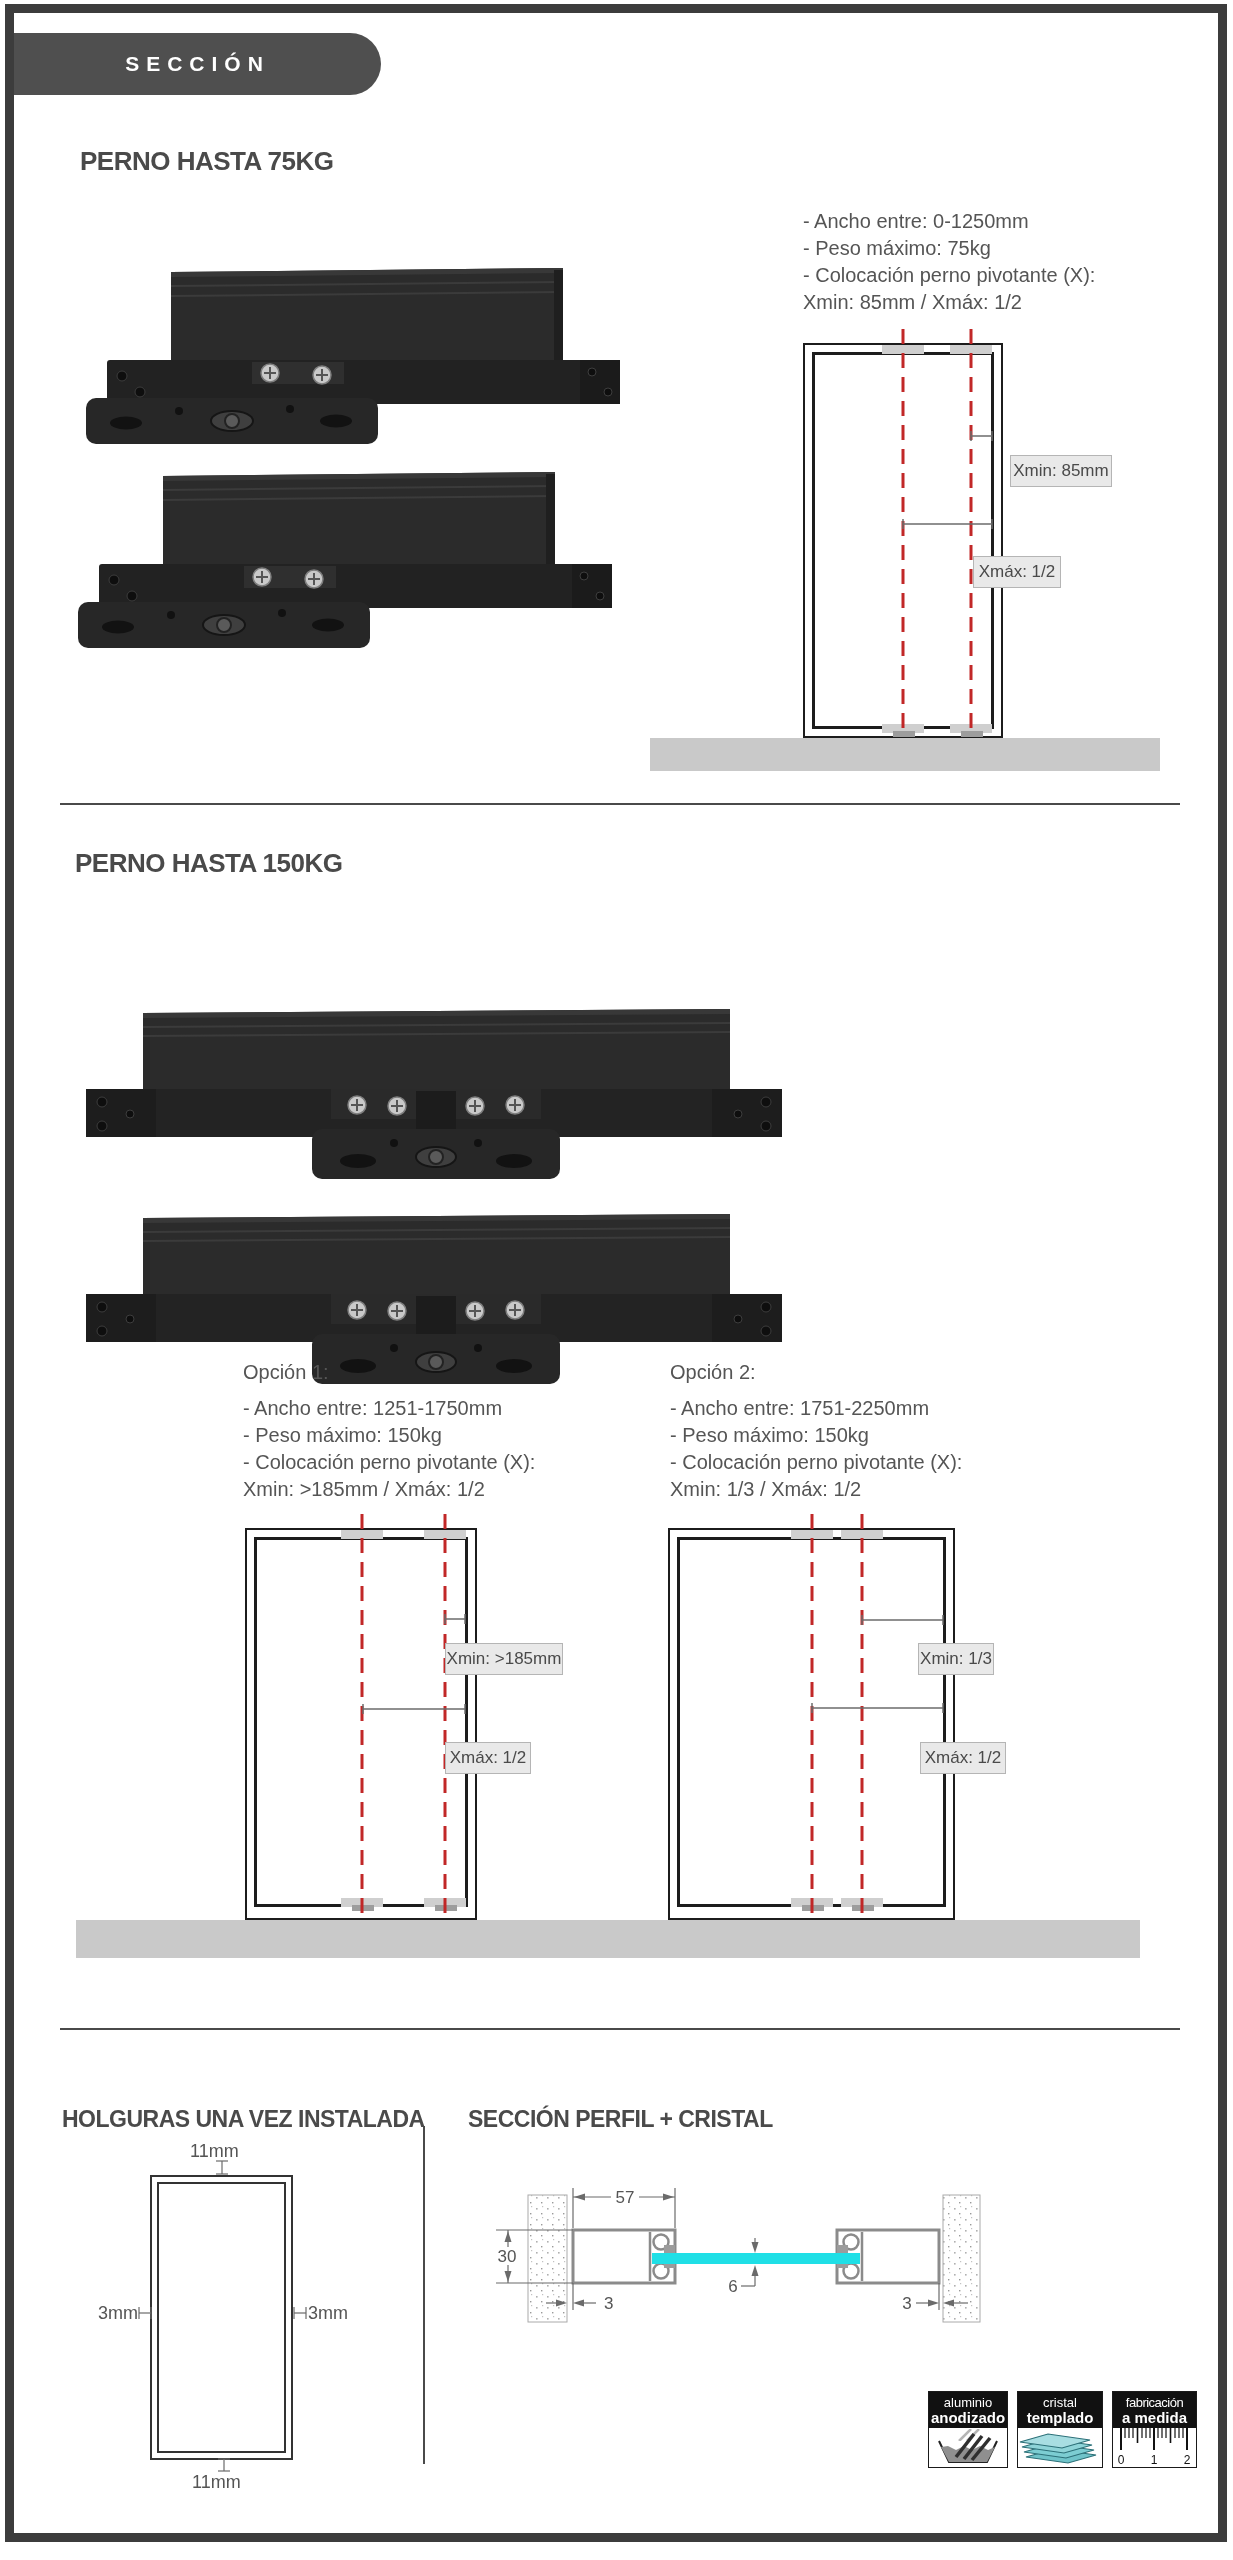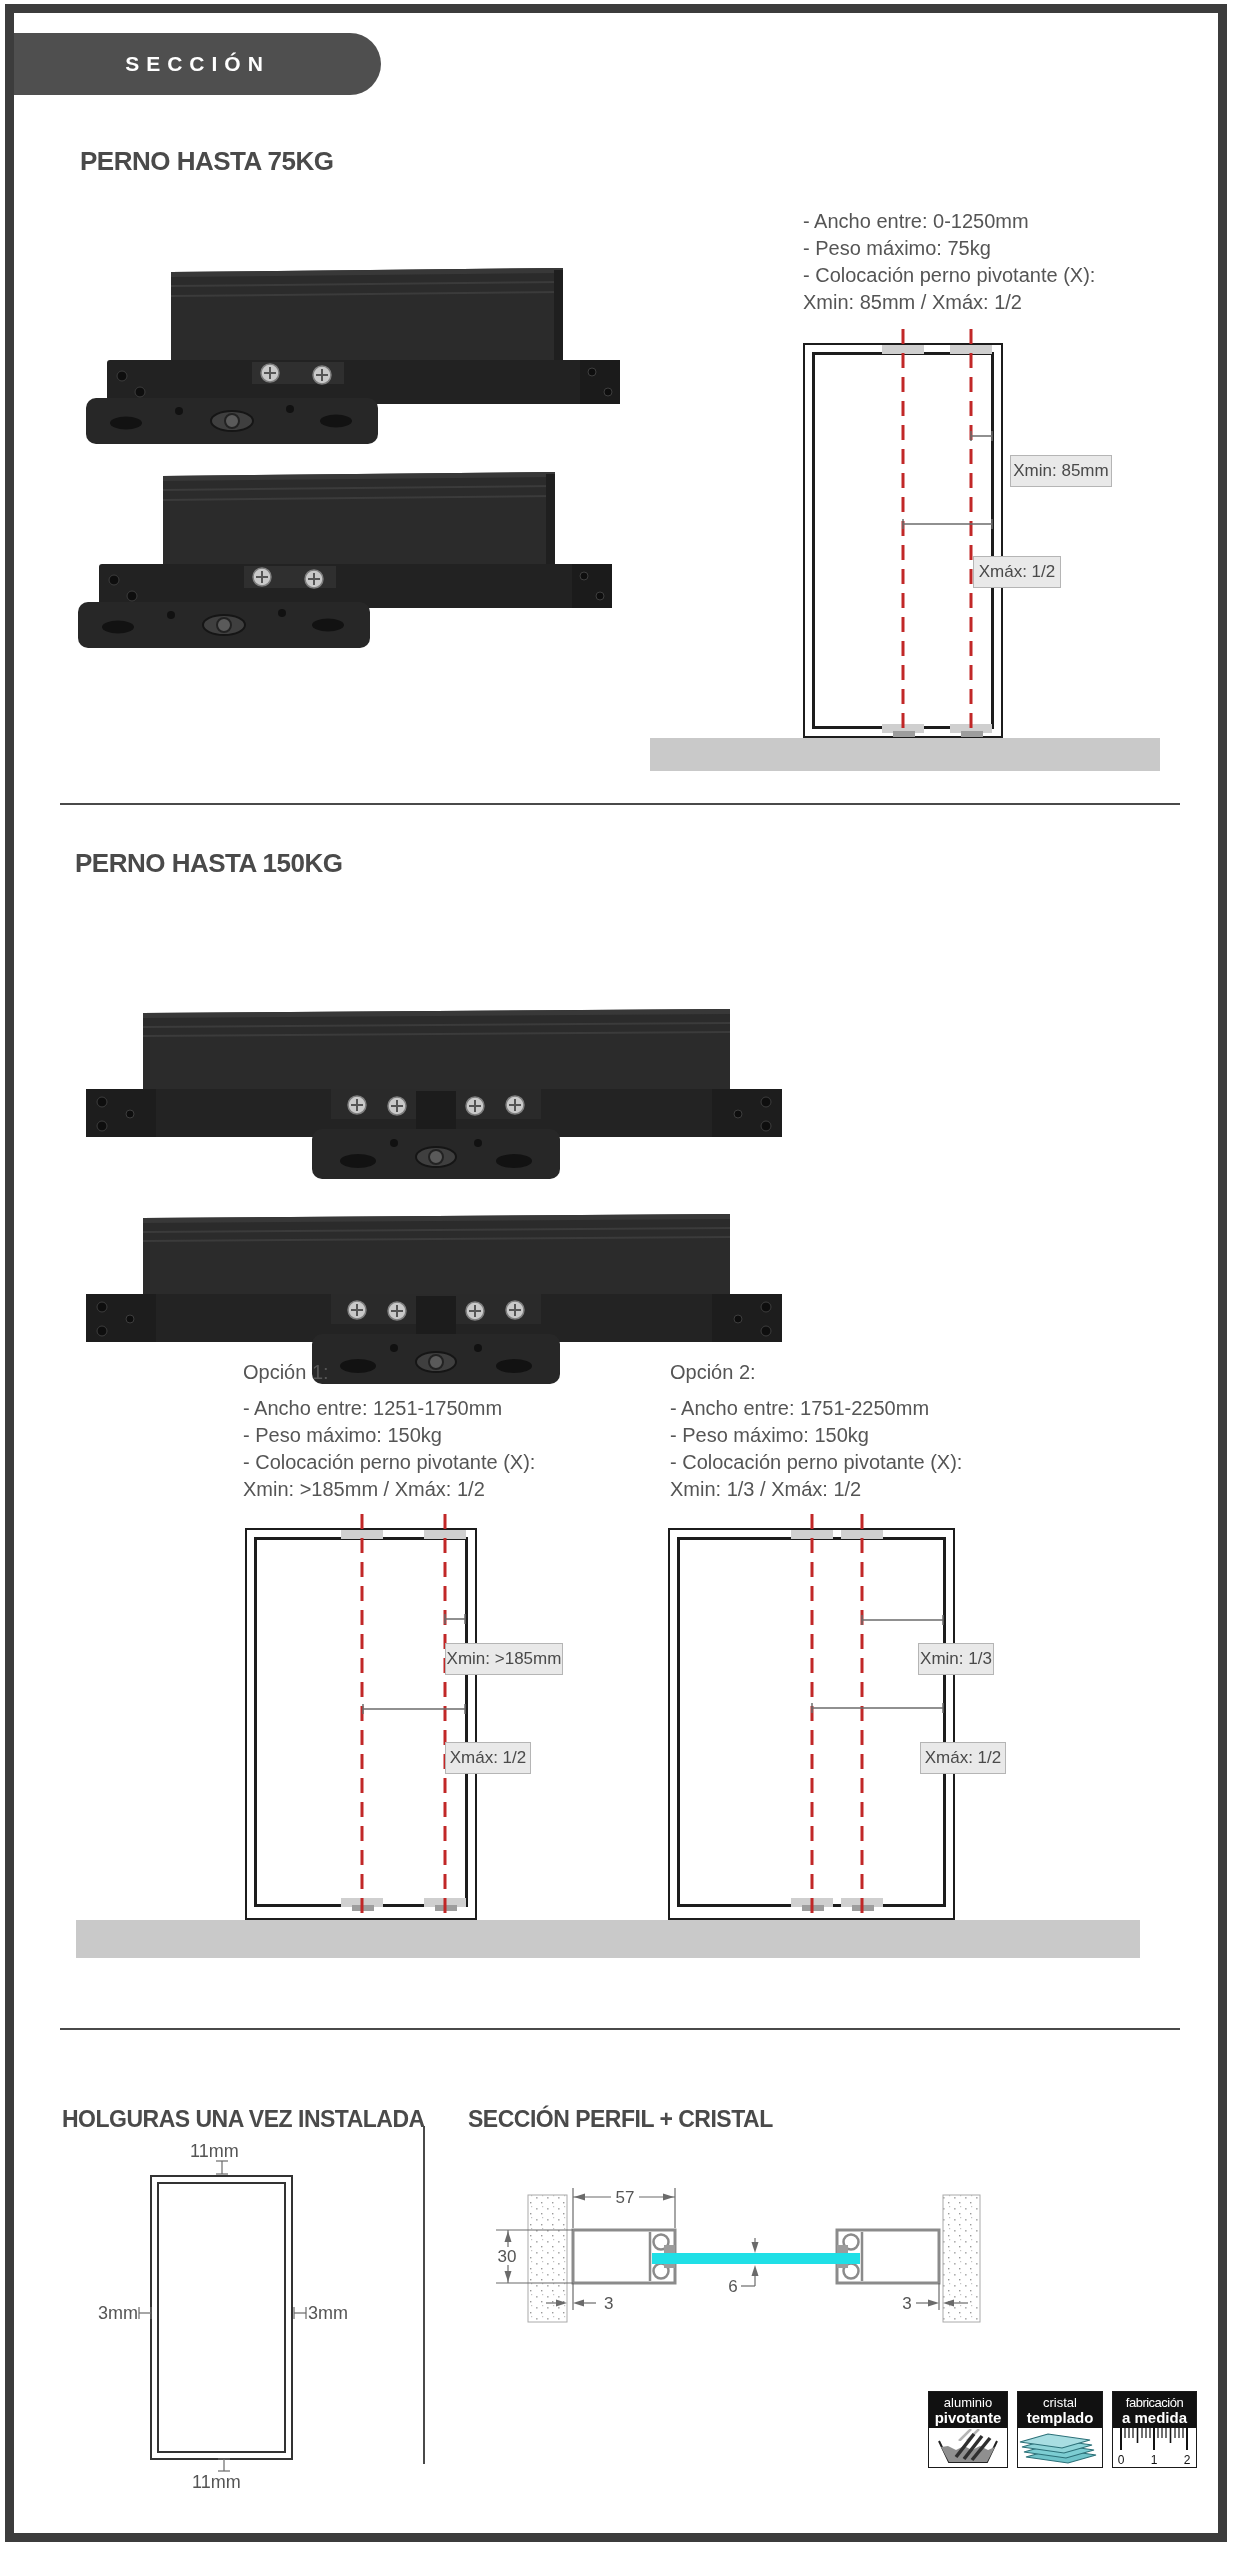--- a/index.html
+++ b/index.html
@@ -418,21 +418,21 @@
     <polygon class="arrow" points="449,153 438,149.5 438,156.5"></polygon>
     <line class="dimthin" x1="462" y1="153" x2="478" y2="153"></line>
     <polygon class="arrow" points="453,153 464,149.5 464,156.5"></polygon>
     <text class="svgdim" x="417" y="159" text-anchor="middle">3</text>
   </g>
 </svg>
 
 <div class="abs badge" style="left:928px; top:2391px; width:80px; height:77px;">
   <div class="badge-head">
     <span class="l1">aluminio</span>
-    <span class="l2">pivotante</span>
+    <span class="l2">anodizado</span>
   </div>
   <div class="badge-icon">
     <svg width="78" height="38" viewBox="0 0 78 38">
       <line x1="30" y1="12" x2="42" y2="0" stroke="#b5b5b5" stroke-width="2.5"></line>
       <line x1="38" y1="12" x2="50" y2="0" stroke="#b5b5b5" stroke-width="2.5"></line>
       <path d="M10,12 L20,33 L58,33 L68,12" fill="#fff" stroke="#222" stroke-width="2"></path>
       <path d="M12,18 L20,33 L58,33 L66,18 L59,21 L51,17 L43,21 L35,17 L27,21 L19,17 Z" fill="#8f8f8f"></path>
       <line x1="27" y1="28" x2="45" y2="5" stroke="#2f2f2f" stroke-width="3.5"></line>
       <line x1="35" y1="30" x2="53" y2="7" stroke="#2f2f2f" stroke-width="3.5"></line>
       <line x1="43" y1="31" x2="61" y2="9" stroke="#2f2f2f" stroke-width="3.5"></line>

